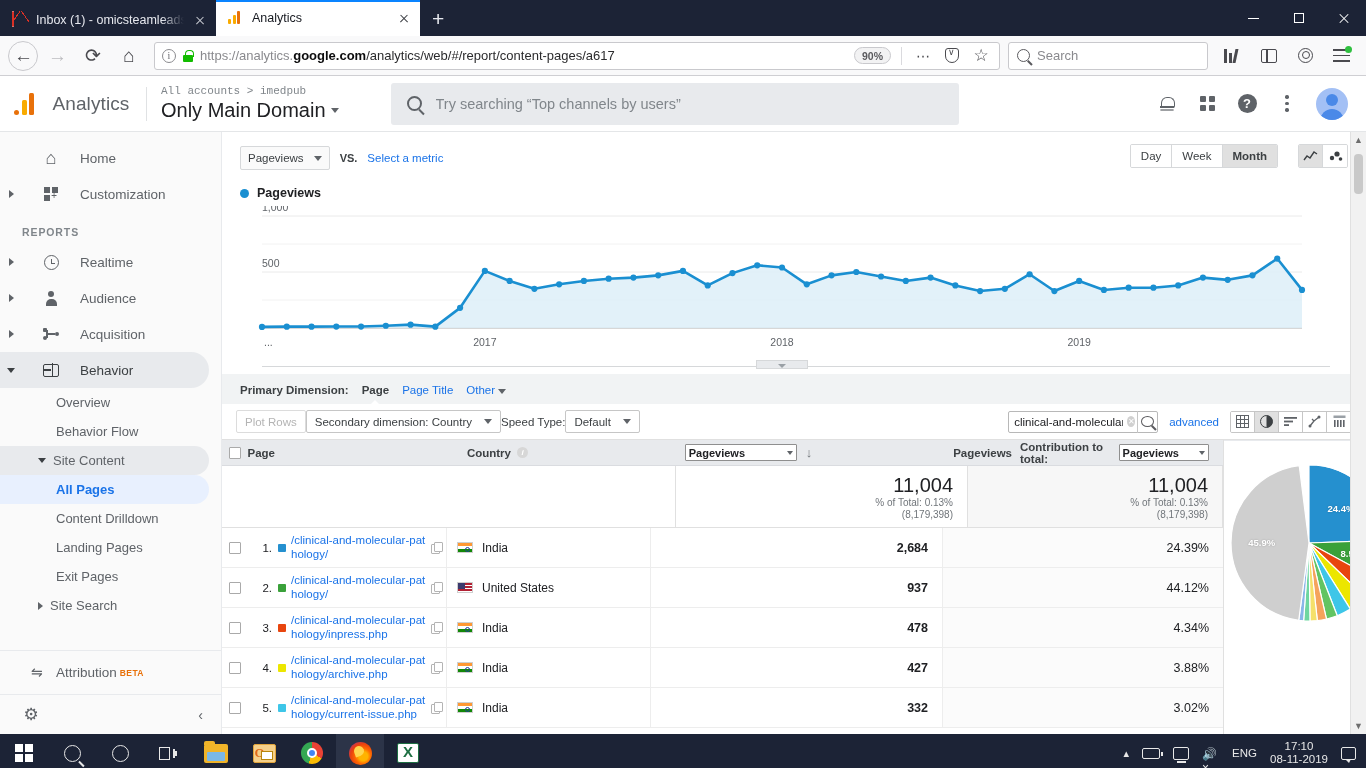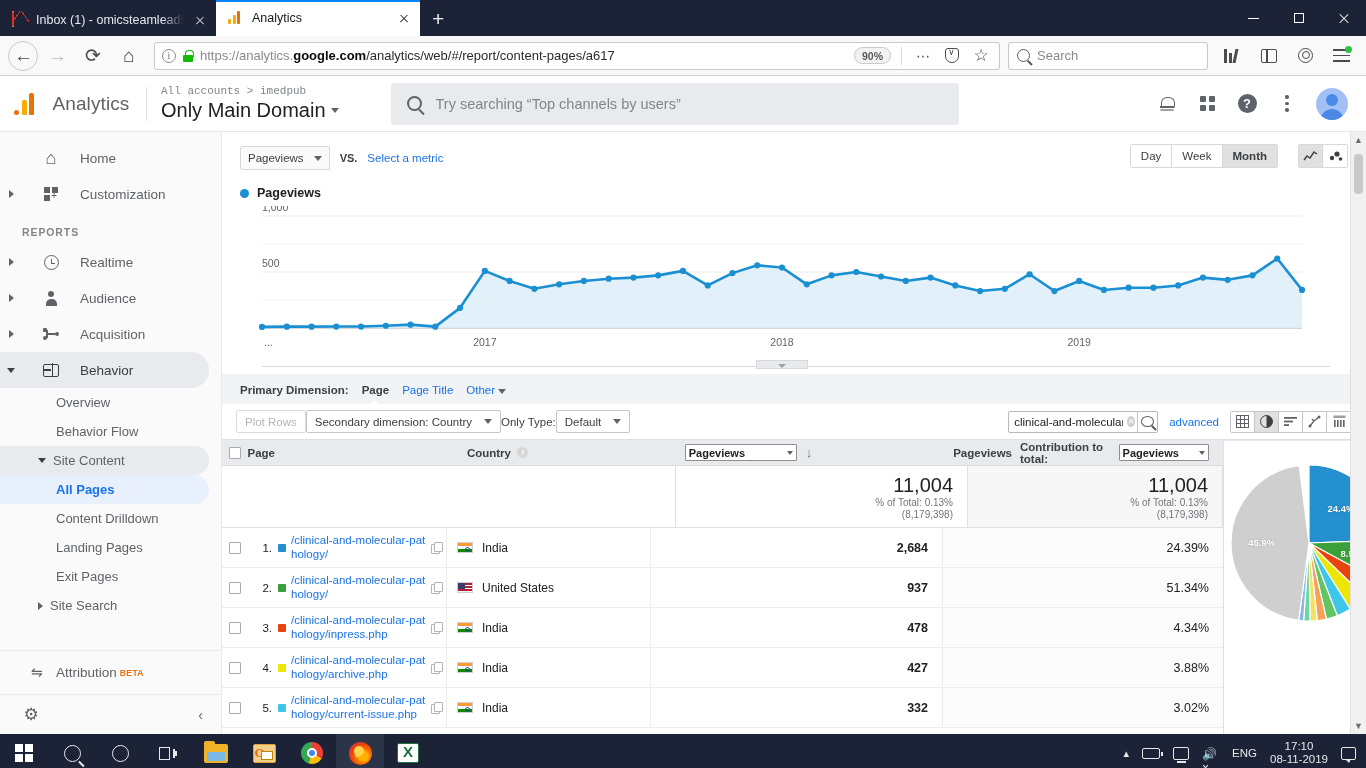--- a/index.html
+++ b/index.html
@@ -693,21 +693,21 @@
         <span class="linkblue">Page Title</span>
         <span class="linkblue"><span>Other</span> <span class="caret-d"></span></span>
       </div>
 
       <div class="tools-row">
         <div class="btnghost">Plot Rows</div>
         <div class="btnsel">
           <span>Secondary dimension: Country</span>
           <span class="caret-d"></span>
         </div>
-        <span style="font-size:11.5px;color:#3c4043;">Only Type:</span>
+        <span style="font-size:11.5px;color:#3c4043;">Speed Type:</span>
         <div class="btnsel">
           <span>Default</span>
           <span class="caret-d"></span>
         </div>
 
         <div class="srch-wrap">
           <div class="srch-box">
             <input type="text" value="clinical-and-molecular-path" style="">
             <span class="srch-clear">✕</span>
             <span class="srch-go">
@@ -824,21 +824,21 @@
       <span class="td-page">
         <span class="sw" style="background:#3aa13a"></span>
         <a class="plink">/clinical-and-molecular-pathology/</a>
         <span class="extico"></span>
       </span>
       <span class="td-country">
         <span class="flag flag-us"></span>
         <span>United States</span>
       </span>
       <span class="td-metric">937</span>
-      <span class="td-pct">51.34%</span>
+      <span class="td-pct">44.12%</span>
     </div>
     <div class="trow">
       <span class="td-chk">
                   <span class="chk"></span>
                 </span>
       <span class="td-num">3.</span>
       <span class="td-page">
         <span class="sw" style="background:#e8450e"></span>
         <a class="plink">/clinical-and-molecular-pathology/inpress.php</a>
         <span class="extico"></span>

